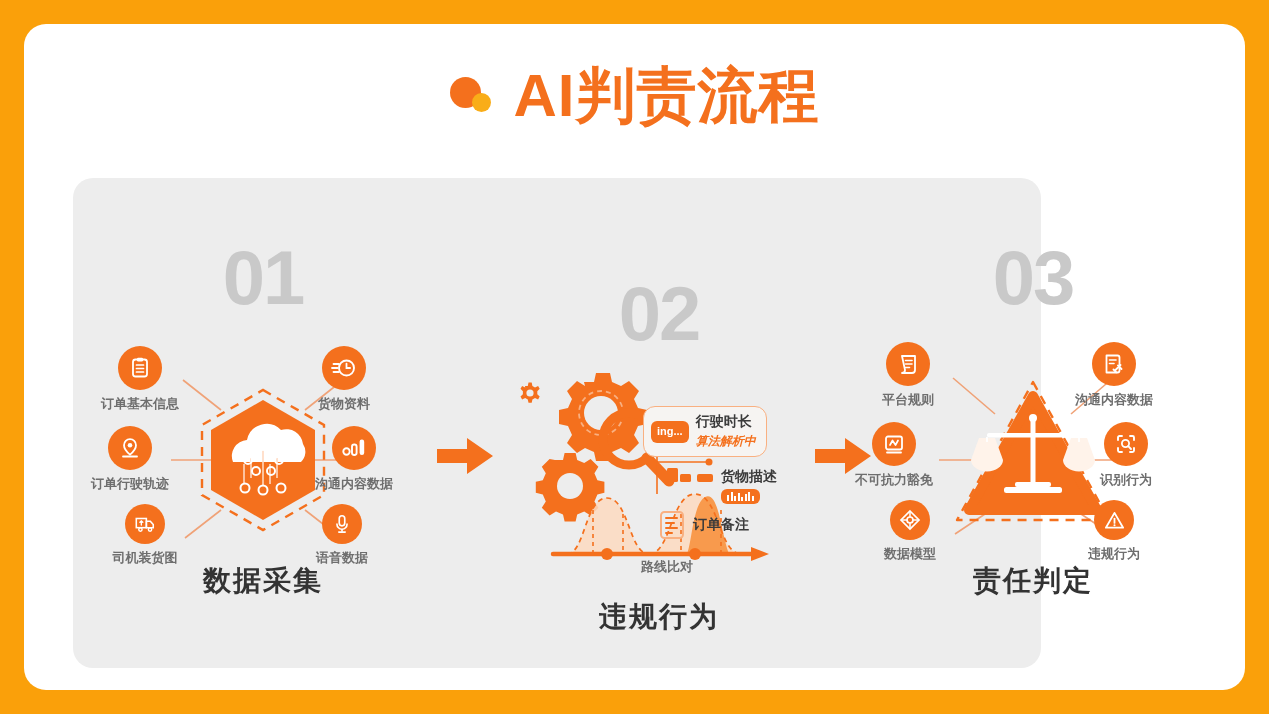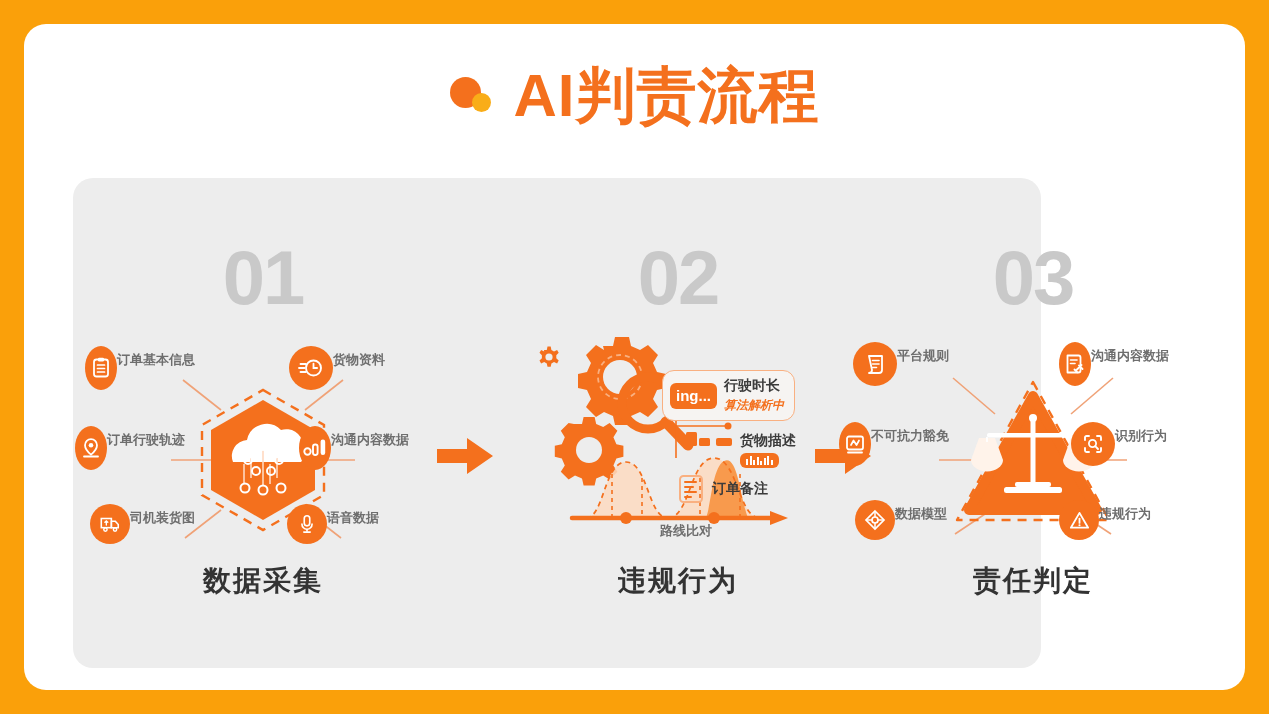--- a/index.html
+++ b/index.html
@@ -45,21 +45,21 @@
   
   #panel {
     position: absolute; left: 49px; top: 154px;
     width: 968px; height: 490px;
     background: #EDEDED; border-radius: 20px;
   }
   .stage {
     position: absolute; top: 0; height: 490px;
   }
   #stage-1 { left: 20px;  width: 340px; }
-  #stage-2 { left: 435px; width: 340px; }
+  #stage-2 { left: 416px; width: 340px; margin-top: 36px; }
   #stage-3 { left: 790px; width: 340px; }
 
   .big-number {
     position: absolute; top: 62px; width: 100%;
     text-align: center;
     font-size: 76px; font-weight: bold;
     color: #C9C9C9; letter-spacing: -2px;
     line-height: 1;
   }
   .stage-title {
@@ -72,21 +72,21 @@
   .flow-arrow {
     position: absolute; top: 258px;
     width: 56px; height: 40px;
   }
   #arrow-1 { left: 364px; }
   #arrow-2 { left: 742px; }
 
   
   .node {
     position: absolute;
-    display: flex; flex-direction: row; align-items: flex-start;
+    display: flex; flex-direction: column; align-items: center;
     width: 110px;
   }
   .circ {
     width: 44px; height: 44px; border-radius: 50%;
     background: #F4701D;
     display: flex; align-items: center; justify-content: center;
   }
   .circ.sm { width: 40px; height: 40px; }
   .node-label {
     margin-top: 5px;
@@ -95,21 +95,21 @@
   }
 
   svg { display: block; }
 
   
   .callout-text { font-size: 13px; font-weight: bold; white-space: nowrap; }
   .callout-dark { color: #3B3B3B; font-size: 14px; }
   .callout-orange { color: #F4701D; font-size: 12px; font-style: italic; }
   .ing-badge {
     background: #F4701D; color: #FFFFFF;
-    font-size: 15px; font-weight: bold;
+    font-size: 11px; font-weight: bold;
     border-radius: 6px; padding: 5px 6px 6px 6px;
     line-height: 1;
   }
   .wave-label {
     font-size: 13px; color: #6E6E6E; font-weight: bold;
     white-space: nowrap; text-align: center;
   }
 </style>
 </head>
 <body>

